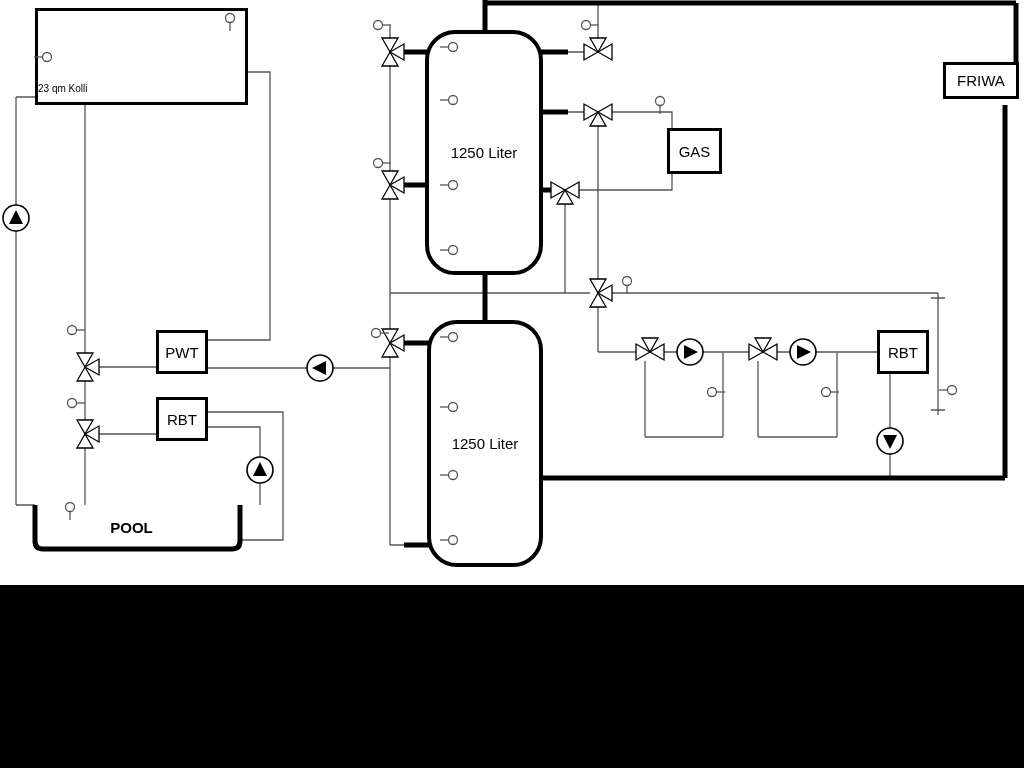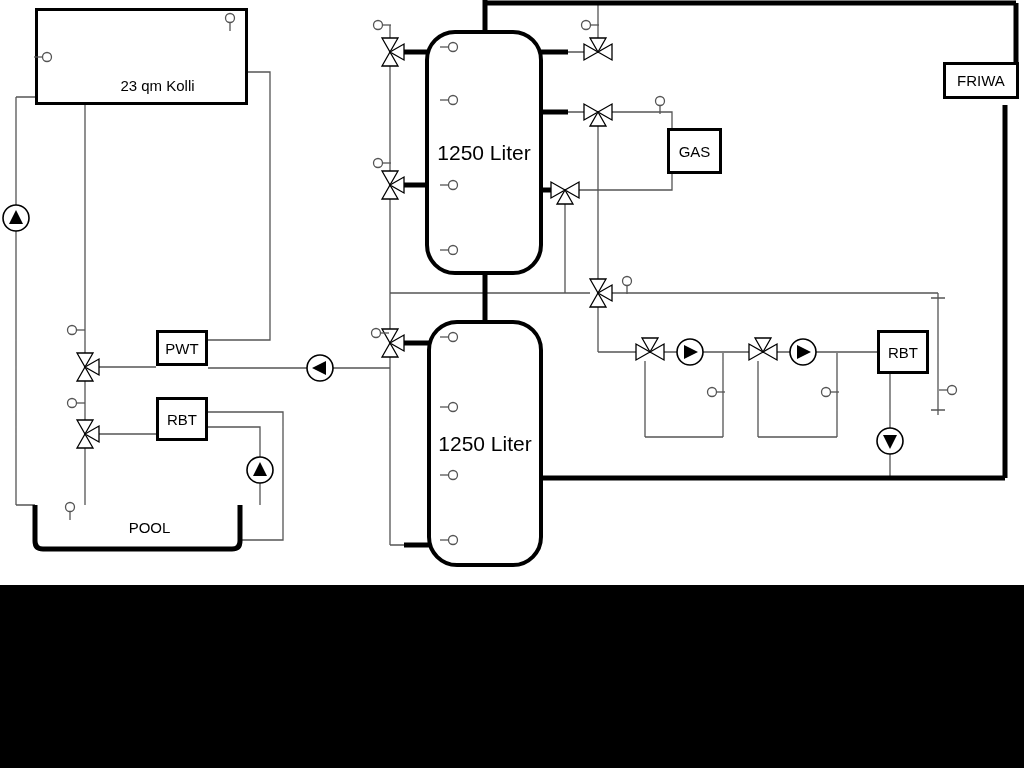--- a/index.html
+++ b/index.html
@@ -3,26 +3,26 @@
 <meta charset="utf-8">
 <style>
   html,body{margin:0;padding:0;background:#000;}
   .canvas{position:relative;width:1024px;height:768px;background:#ffffff;overflow:hidden;
           font-family:"Liberation Sans",sans-serif;color:#000;}
   svg.pipes{position:absolute;left:0;top:0;z-index:1;}
   svg.symbols{position:absolute;left:0;top:0;z-index:3;pointer-events:none;}
   .box{position:absolute;border:3px solid #000;background:#fff;display:flex;align-items:center;
        justify-content:center;font-size:15px;z-index:2;box-sizing:border-box;}
   .tank{position:absolute;border:4px solid #000;background:#fff;border-radius:30px;display:flex;
-        align-items:center;justify-content:center;font-size:21px;z-index:2;box-sizing:border-box;}
+        align-items:center;justify-content:center;font-size:15px;z-index:2;box-sizing:border-box;}
   .collector{position:absolute;left:35px;top:8px;width:213px;height:97px;border:3px solid #000;
              background:#fff;z-index:2;box-sizing:border-box;}
-  .collector span{position:absolute;bottom:8px;left:0;width:100%;text-align:center;font-size:15px;padding-left:16px;}
-  .pool-label{position:absolute;left:47px;top:505px;width:205px;height:44px;display:flex;
-              align-items:center;justify-content:center;font-size:15px;z-index:2;}
+  .collector span{position:absolute;bottom:8px;left:0;width:100%;text-align:left;font-size:10px;}
+  .pool-label{position:absolute;left:29px;top:505px;width:205px;height:44px;display:flex;
+              align-items:center;justify-content:center;font-size:15px;z-index:2;font-weight:bold;}
   .band{position:absolute;left:0;top:585px;width:1024px;height:183px;background:#000;z-index:5;}
 </style>
 </head>
 <body>
 
 <div class="canvas">
 
   <svg class="pipes" width="1024" height="768">
     <path d="M16,97 L16,505 M16,97 L35,97 M16,505 L35,505
              M85,105 L85,505
@@ -59,21 +59,21 @@
   </div>
 
   <div class="tank" style="left:425px;top:30px;width:118px;height:245px;">
     <span>1250 Liter</span>
   </div>
 
   <div class="tank" style="left:427px;top:320px;width:116px;height:247px;">
     <span>1250 Liter</span>
   </div>
 
-  <div class="box" style="left:156px;top:330px;width:52px;height:36px;">
+  <div class="box" style="left:156px;top:330px;width:52px;height:44px;">
     <span>PWT</span>
   </div>
 
   <div class="box" style="left:156px;top:397px;width:52px;height:44px;">
     <span>RBT</span>
   </div>
 
   <div class="box" style="left:645px;top:128px;width:55px;height:46px;margin-left:22px;">
     <span>GAS</span>
   </div>

